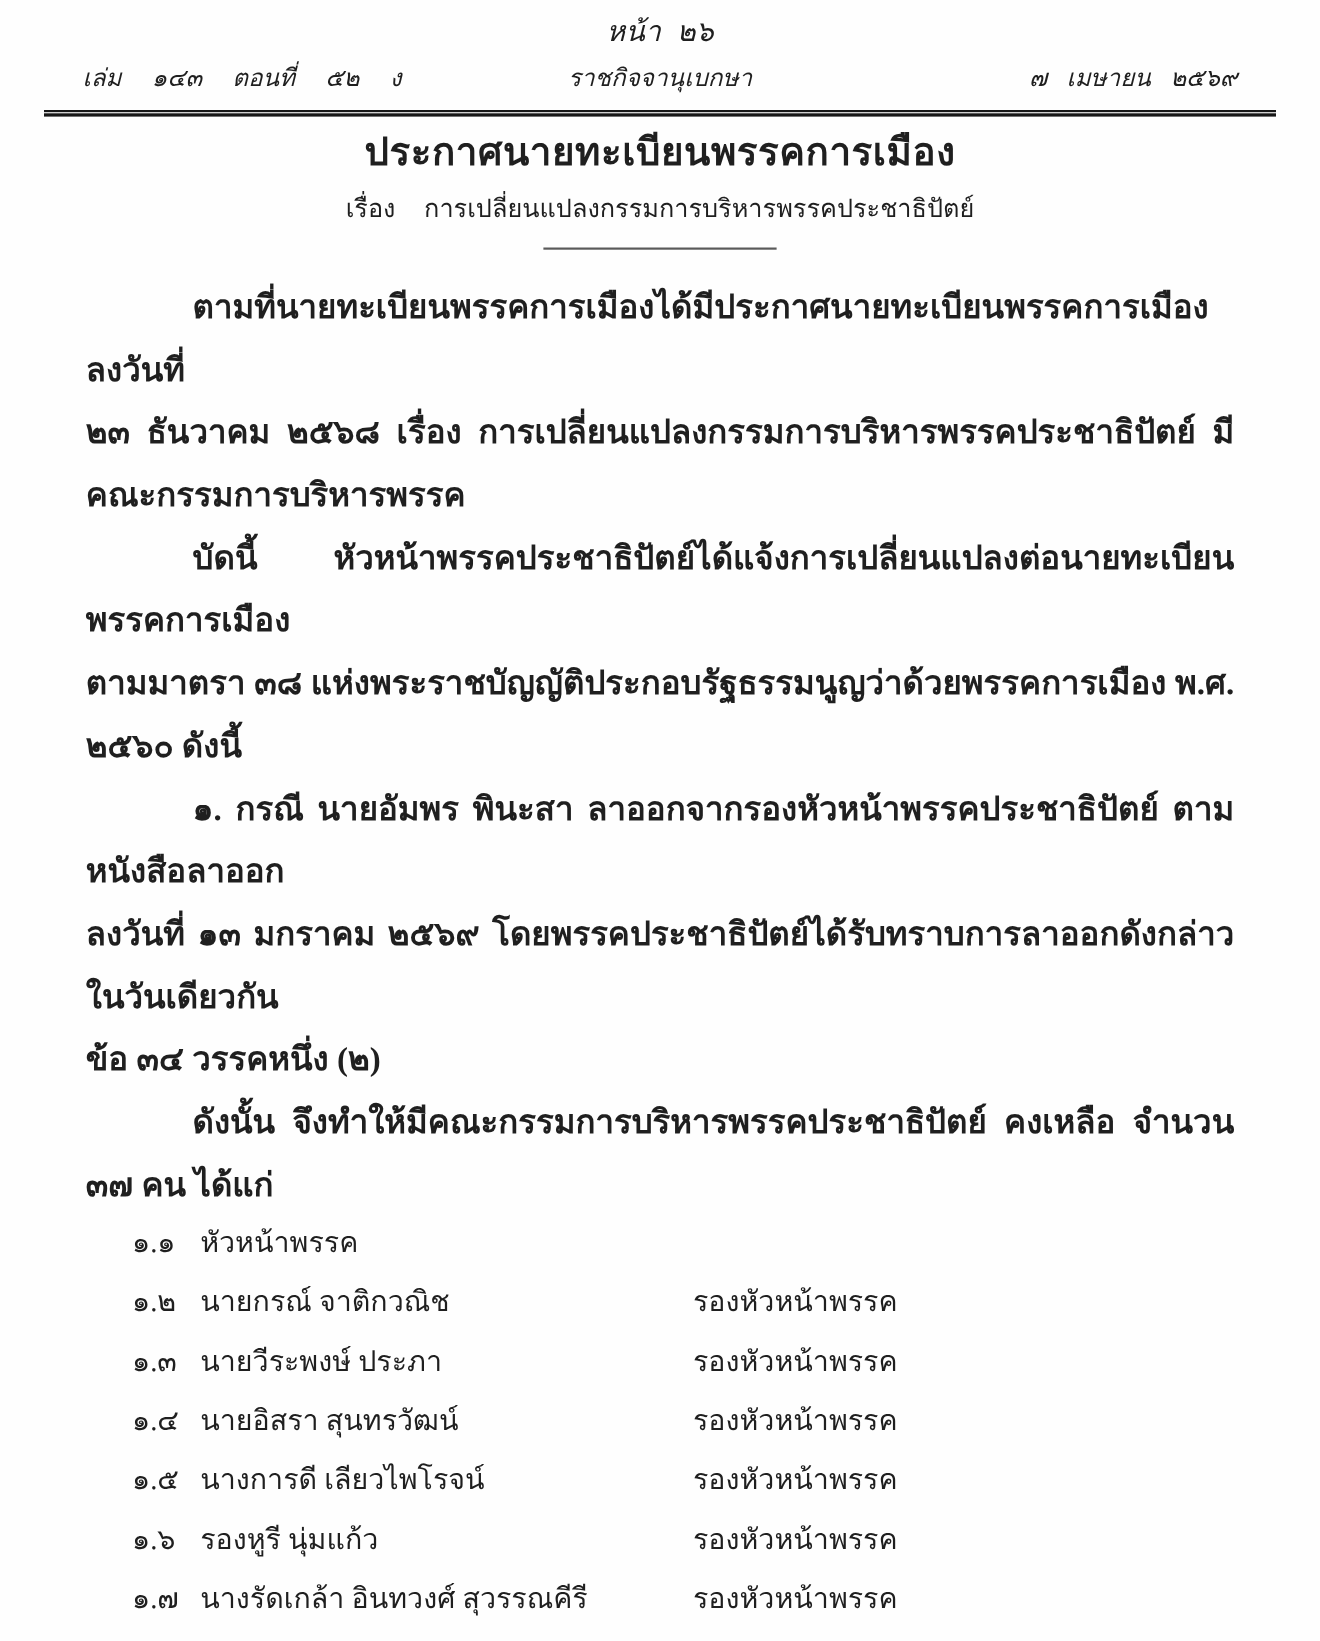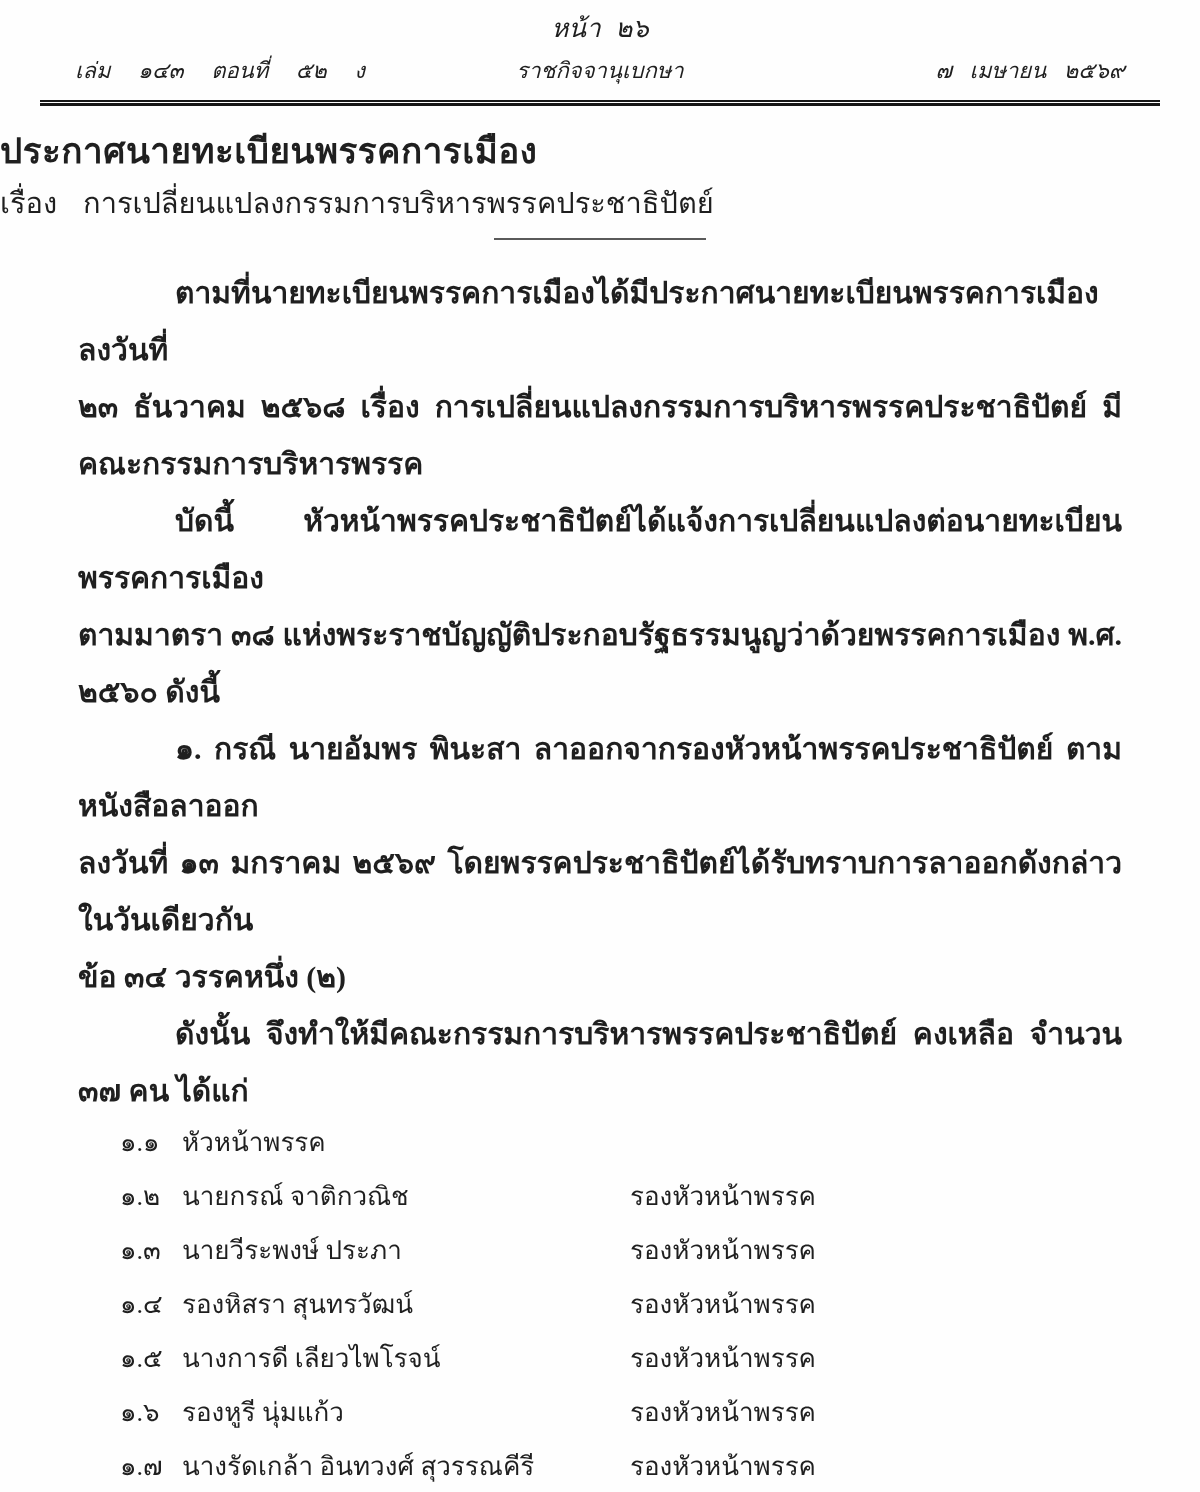--- a/index.html
+++ b/index.html
@@ -61,31 +61,32 @@
     margin: 10px auto 0 auto;
     width: 1120px;
     height: 0;
     border-top: 2px solid #161616;
     border-bottom: 3px solid #161616;
     padding-top: 1px;
     background: #fefefe;
   }
   
   .title-block {
-    margin-top: 24px;
+    margin-top: 11px;
+    text-align: center;
   }
   .doc-title {
     font-size: 35px;
     line-height: 44px;
     font-weight: bold;
     letter-spacing: 0.5px;
   }
   .doc-subject {
     margin-top: 10px;
-    font-size: 29px;
+    font-size: 23px;
     line-height: 38px;
   }
   .doc-subject .subject-prefix {
     margin-right: 26px;
   }
   .title-divider {
     margin: 16px auto 0 auto;
     width: 212px;
     height: 2px;
     background: #5a5a5a;
@@ -183,21 +184,21 @@
         <span class="c-name">นายกรณ์ จาติกวณิช</span>
         <span class="c-pos">รองหัวหน้าพรรค</span>
       </div>
       <div class="committee-row">
         <span class="c-no">๑.๓</span>
         <span class="c-name">นายวีระพงษ์ ประภา</span>
         <span class="c-pos">รองหัวหน้าพรรค</span>
       </div>
       <div class="committee-row">
         <span class="c-no">๑.๔</span>
-        <span class="c-name">รองหิสรา สุนทรวัฒน์</span>
+        <span class="c-name">นายอิสรา สุนทรวัฒน์</span>
         <span class="c-pos">รองหัวหน้าพรรค</span>
       </div>
       <div class="committee-row">
         <span class="c-no">๑.๕</span>
         <span class="c-name">นางการดี เลียวไพโรจน์</span>
         <span class="c-pos">รองหัวหน้าพรรค</span>
       </div>
       <div class="committee-row">
         <span class="c-no">๑.๖</span>
         <span class="c-name">รองหูรี นุ่มแก้ว</span>

